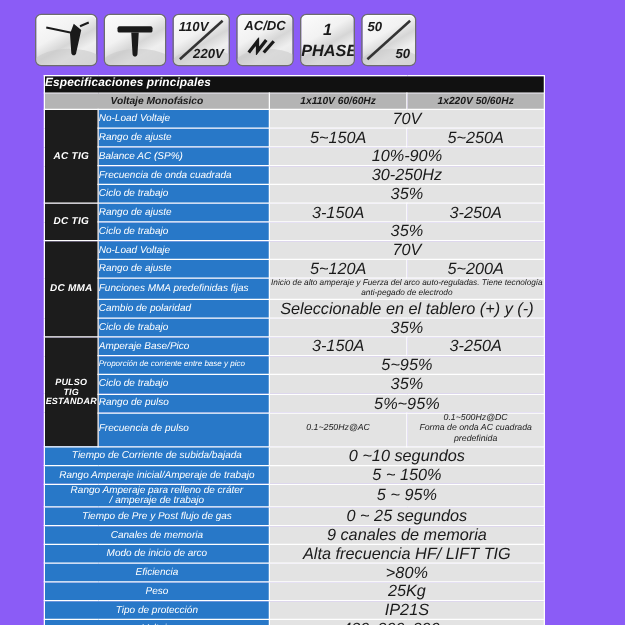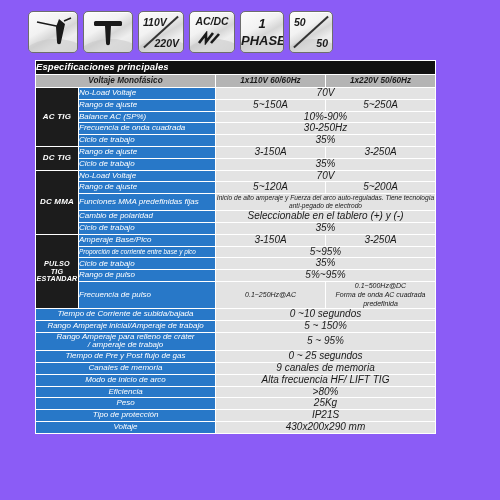--- a/index.html
+++ b/index.html
@@ -172,21 +172,21 @@
   .lbl-wide {
     background: #2878c8;
     color: #ffffff;
     font-size: 8px;
     padding: 2px 4px;
     text-align: center;
   }
   .val {
     background: #e3e3e3;
     color: #1a1a1a;
-    font-size: 10px;
+    font-size: 13px;
     text-align: center;
     padding: 2px 3px;
   }
   .val.tiny { font-size: 6.6px; line-height: 1.22; }
   .val.two { font-size: 7px; line-height: 1.25; }
 </style>
 </head>
 <body>
 
 <div id="root">

